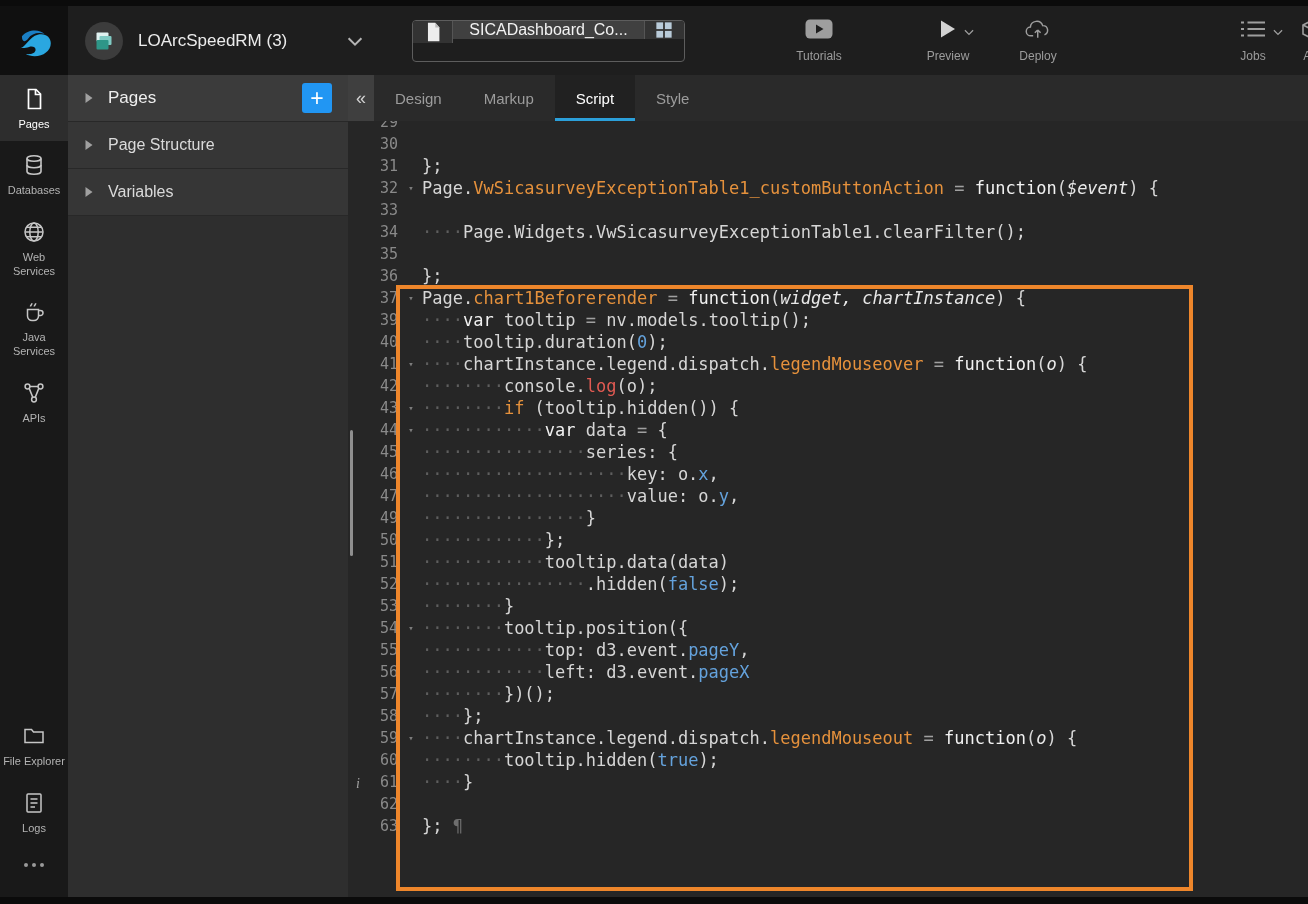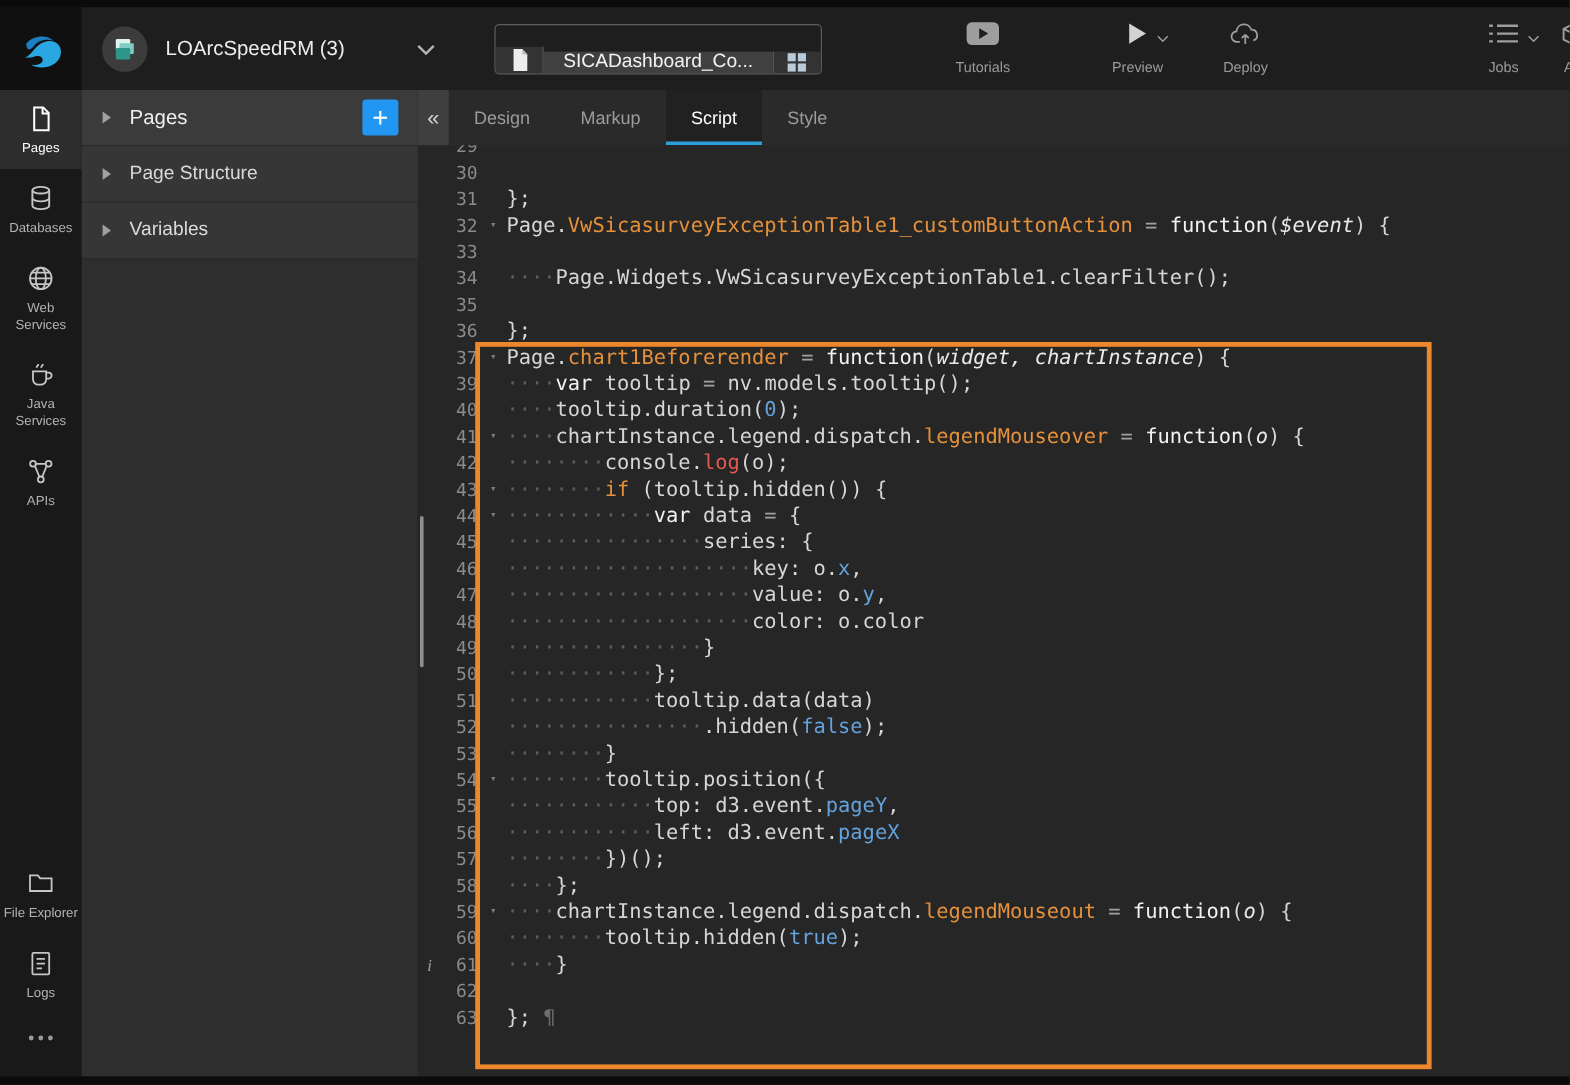--- a/index.html
+++ b/index.html
@@ -12,21 +12,21 @@
   
   .topbar{position:absolute;top:6px;left:0;right:0;height:69px;background:#1e1e1e;display:flex;align-items:center;z-index:20}
   .logo-cell{width:68px;height:69px;flex:0 0 68px;background:#101010;display:flex;align-items:center;justify-content:center;cursor:pointer}
   .logo-cell svg{width:42px;height:42px}
   .project{display:flex;align-items:center;margin-left:17px;gap:15px;cursor:pointer}
   .project-avatar{width:38px;height:38px;border-radius:50%;background:#3c3c3c;display:flex;align-items:center;justify-content:center}
   .project-avatar svg{width:24px;height:24px}
   .project-name{color:#ececec;font-size:17px;white-space:nowrap}
   .project-chevron{margin-left:42px;color:#b5b5b5;width:22px;height:22px;display:inline-flex}
   .project-chevron svg{width:22px;height:22px}
-  .page-tab{display:flex;align-items:flex-end;height:42px;margin-left:46px;border:1px solid #5d5d5d;border-radius:4px;overflow:hidden;cursor:pointer}
+  .page-tab{display:flex;align-items:flex-start;height:42px;margin-left:46px;border:1px solid #5d5d5d;border-radius:4px;overflow:hidden;cursor:pointer}
   .page-tab .doc-cell{width:40px;background:#333;display:flex;align-items:center;justify-content:center;border-right:1px solid #555}
   .page-tab .doc-cell svg{width:22px;height:22px}
   .page-tab .label-cell{background:#404040;color:#f2f2f2;font-size:16px;display:flex;align-items:center;padding:0 16px;white-space:nowrap}
   .page-tab .grid-cell{width:40px;background:#333;display:flex;align-items:center;justify-content:center;border-left:1px solid #555}
   .page-tab .grid-cell svg{width:18px;height:18px}
   .topbar-actions{position:absolute;top:14px;left:0;right:0;height:52px;pointer-events:none}
   .action{position:absolute;display:flex;flex-direction:column;align-items:center;gap:8px;cursor:pointer;pointer-events:auto}
   .act-ic{position:relative;height:21px;display:flex;align-items:center}
   .act-ic svg{height:20px}
   .act-ic .chev{position:absolute;right:-19px;top:5px;width:14px;height:14px;color:#9e9e9e}
@@ -328,21 +328,20 @@
           <div class="cline"><div class="gutter">37</div><div class="fold">▾</div><div class="ltext"><span class="tk-d">Page.</span><span class="tk-p">chart1Beforerender</span><span class="tk-d"> </span><span class="tk-o">=</span><span class="tk-d"> </span><span class="tk-k">function</span><span class="tk-d">(</span><span class="tk-i">widget, chartInstance</span><span class="tk-d">) {</span></div></div>
           <div class="cline"><div class="gutter">39</div><div class="fold"></div><div class="ltext"><span class="tk-w">····</span><span class="tk-k">var</span><span class="tk-d"> tooltip </span><span class="tk-o">=</span><span class="tk-d"> nv.models.tooltip();</span></div></div>
           <div class="cline"><div class="gutter">40</div><div class="fold"></div><div class="ltext"><span class="tk-w">····</span><span class="tk-d">tooltip.duration(</span><span class="tk-n">0</span><span class="tk-d">);</span></div></div>
           <div class="cline"><div class="gutter">41</div><div class="fold">▾</div><div class="ltext"><span class="tk-w">····</span><span class="tk-d">chartInstance.legend.dispatch.</span><span class="tk-p">legendMouseover</span><span class="tk-d"> </span><span class="tk-o">=</span><span class="tk-d"> </span><span class="tk-k">function</span><span class="tk-d">(</span><span class="tk-i">o</span><span class="tk-d">) {</span></div></div>
           <div class="cline"><div class="gutter">42</div><div class="fold"></div><div class="ltext"><span class="tk-w">········</span><span class="tk-d">console.</span><span class="tk-r">log</span><span class="tk-d">(o);</span></div></div>
           <div class="cline"><div class="gutter">43</div><div class="fold">▾</div><div class="ltext"><span class="tk-w">········</span><span class="tk-p">if</span><span class="tk-d"> (tooltip.hidden()) {</span></div></div>
           <div class="cline"><div class="gutter">44</div><div class="fold">▾</div><div class="ltext"><span class="tk-w">············</span><span class="tk-k">var</span><span class="tk-d"> data </span><span class="tk-o">=</span><span class="tk-d"> {</span></div></div>
           <div class="cline"><div class="gutter">45</div><div class="fold"></div><div class="ltext"><span class="tk-w">················</span><span class="tk-d">series: {</span></div></div>
           <div class="cline"><div class="gutter">46</div><div class="fold"></div><div class="ltext"><span class="tk-w">····················</span><span class="tk-d">key: o.</span><span class="tk-b">x</span><span class="tk-d">,</span></div></div>
           <div class="cline"><div class="gutter">47</div><div class="fold"></div><div class="ltext"><span class="tk-w">····················</span><span class="tk-d">value: o.</span><span class="tk-b">y</span><span class="tk-d">,</span></div></div>
-          <div class="cline"><div class="gutter">48</div><div class="fold"></div><div class="ltext"><span class="tk-w">····················</span><span class="tk-d">color: o.color</span></div></div>
           <div class="cline"><div class="gutter">49</div><div class="fold"></div><div class="ltext"><span class="tk-w">················</span><span class="tk-d">}</span></div></div>
           <div class="cline"><div class="gutter">50</div><div class="fold"></div><div class="ltext"><span class="tk-w">············</span><span class="tk-d">};</span></div></div>
           <div class="cline"><div class="gutter">51</div><div class="fold"></div><div class="ltext"><span class="tk-w">············</span><span class="tk-d">tooltip.data(data)</span></div></div>
           <div class="cline"><div class="gutter">52</div><div class="fold"></div><div class="ltext"><span class="tk-w">················</span><span class="tk-d">.hidden(</span><span class="tk-b">false</span><span class="tk-d">);</span></div></div>
           <div class="cline"><div class="gutter">53</div><div class="fold"></div><div class="ltext"><span class="tk-w">········</span><span class="tk-d">}</span></div></div>
           <div class="cline"><div class="gutter">54</div><div class="fold">▾</div><div class="ltext"><span class="tk-w">········</span><span class="tk-d">tooltip.position({</span></div></div>
           <div class="cline"><div class="gutter">55</div><div class="fold"></div><div class="ltext"><span class="tk-w">············</span><span class="tk-d">top: d3.event.</span><span class="tk-b">pageY</span><span class="tk-d">,</span></div></div>
           <div class="cline"><div class="gutter">56</div><div class="fold"></div><div class="ltext"><span class="tk-w">············</span><span class="tk-d">left: d3.event.</span><span class="tk-b">pageX</span></div></div>
           <div class="cline"><div class="gutter">57</div><div class="fold"></div><div class="ltext"><span class="tk-w">········</span><span class="tk-d">})();</span></div></div>
           <div class="cline"><div class="gutter">58</div><div class="fold"></div><div class="ltext"><span class="tk-w">····</span><span class="tk-d">};</span></div></div>

